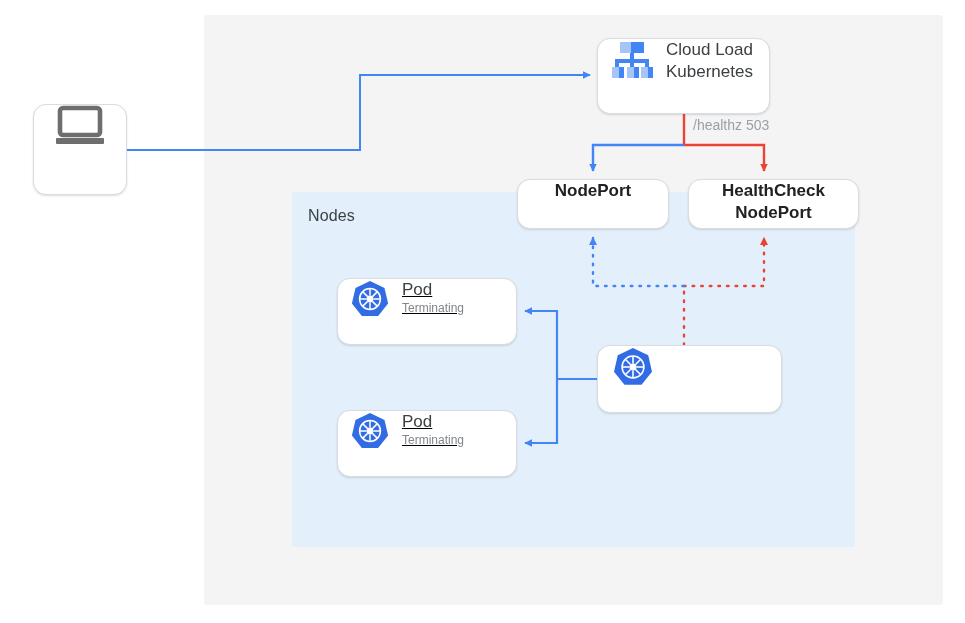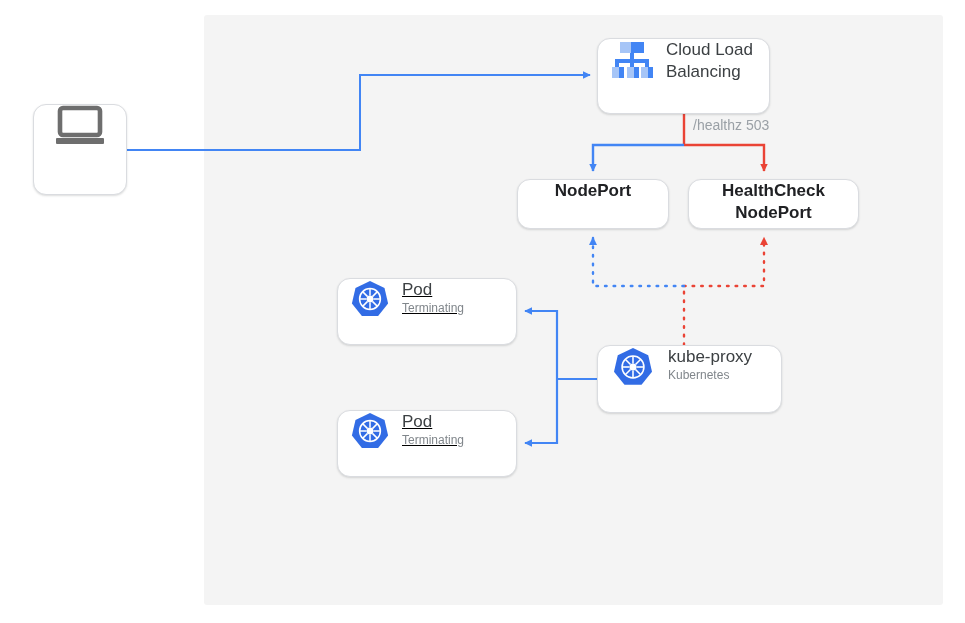--- a/index.html
+++ b/index.html
@@ -156,20 +156,23 @@
   }
   .icon-box { flex: 0 0 auto; display: flex; align-items: center; justify-content: center; }
 </style>
 </head>
 <body>
 
 <div id="canvas">
 
   <div class="region-outer"></div>
 
+  <div class="region-nodes">
+    <div class="region-nodes-label">Nodes</div>
+  </div>
 
   <svg class="wires" viewBox="0 0 965 623">
     <defs>
       <marker id="arrow-blue" markerWidth="10" markerHeight="10" refX="7.2" refY="4" orient="auto" markerUnits="userSpaceOnUse">
         <path d="M0,0.2 L8,4 L0,7.8 z" fill="#4285f4"></path>
       </marker>
       <marker id="arrow-red" markerWidth="10" markerHeight="10" refX="7.2" refY="4" orient="auto" markerUnits="userSpaceOnUse">
         <path d="M0,0.2 L8,4 L0,7.8 z" fill="#ea4335"></path>
       </marker>
       <marker id="arrow-blue-dot" markerWidth="10" markerHeight="11" refX="7.2" refY="4.4" orient="auto" markerUnits="userSpaceOnUse">
@@ -230,21 +233,21 @@
         <rect x="2" y="28" width="11" height="11" fill="#a6c5f7"></rect>
         <rect x="9" y="28" width="5" height="11" fill="#4285f4"></rect>
         <rect x="17" y="28" width="11" height="11" fill="#a6c5f7"></rect>
         <rect x="24" y="28" width="5" height="11" fill="#4285f4"></rect>
         <rect x="31" y="28" width="11" height="11" fill="#a6c5f7"></rect>
         <rect x="38" y="28" width="5" height="11" fill="#4285f4"></rect>
       </svg>
     </span>
     <span class="card-texts">
       <span class="t-primary">Cloud Load</span>
-      <span class="t-primary">Balancing</span>
+      <span class="t-primary">Kubernetes</span>
     </span>
   </div>
 
   <div class="card card-centered" id="nodeport-card">
     <span class="t-bold">NodePort</span>
   </div>
 
   <div class="card card-centered" id="hc-nodeport-card">
     <span class="card-texts" style="align-items:center;">
       <span class="t-bold">HealthCheck</span>
@@ -311,19 +314,15 @@
           <line x1="20" y1="23.4" x2="20" y2="30.4"></line>
           <line x1="9.6" y1="20" x2="16.6" y2="20"></line>
           <line x1="23.4" y1="20" x2="30.4" y2="20"></line>
           <line x1="12.6" y1="12.6" x2="17.6" y2="17.6"></line>
           <line x1="22.4" y1="22.4" x2="27.4" y2="27.4"></line>
           <line x1="27.4" y1="12.6" x2="22.4" y2="17.6"></line>
           <line x1="17.6" y1="22.4" x2="12.6" y2="27.4"></line>
         </g>
       </svg>
     </span>
-    <span class="card-texts">
-      <span class="t-primary">kube-proxy</span>
-      <span class="t-secondary">Kubernetes</span>
-    </span>
   </div>
 
 </div>
 
 </body></html>

